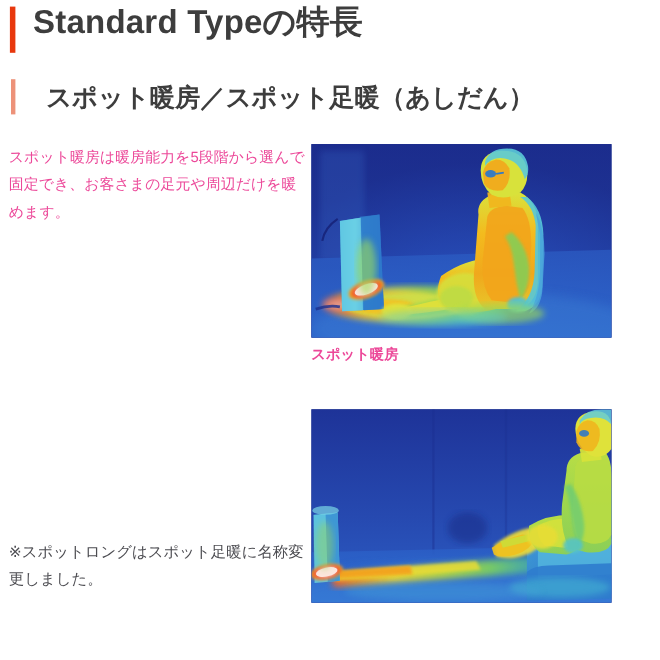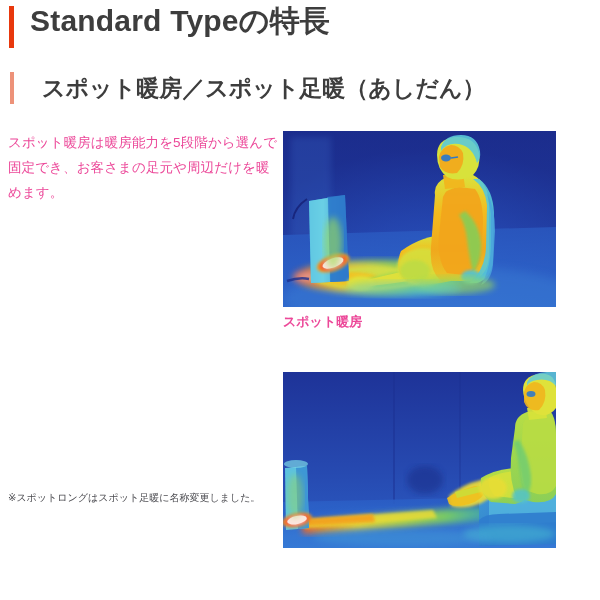--- a/index.html
+++ b/index.html
@@ -80,21 +80,21 @@
     color: #ec4899;
     letter-spacing: 0.1px;
   }
   .para-1 { top: 131px; }
   .para-2 { top: 371px; }
   .note {
     position: absolute;
     width: 278px;
     left: 8px;
     top: 489px;
-    font-size: 10px;
+    font-size: 14px;
     line-height: 1.8;
     color: #4d4d52;
     text-indent: 0;
     padding-left: 0;
   }
   .note-inner {
     display: block;
     text-indent: 0;
   }
 

